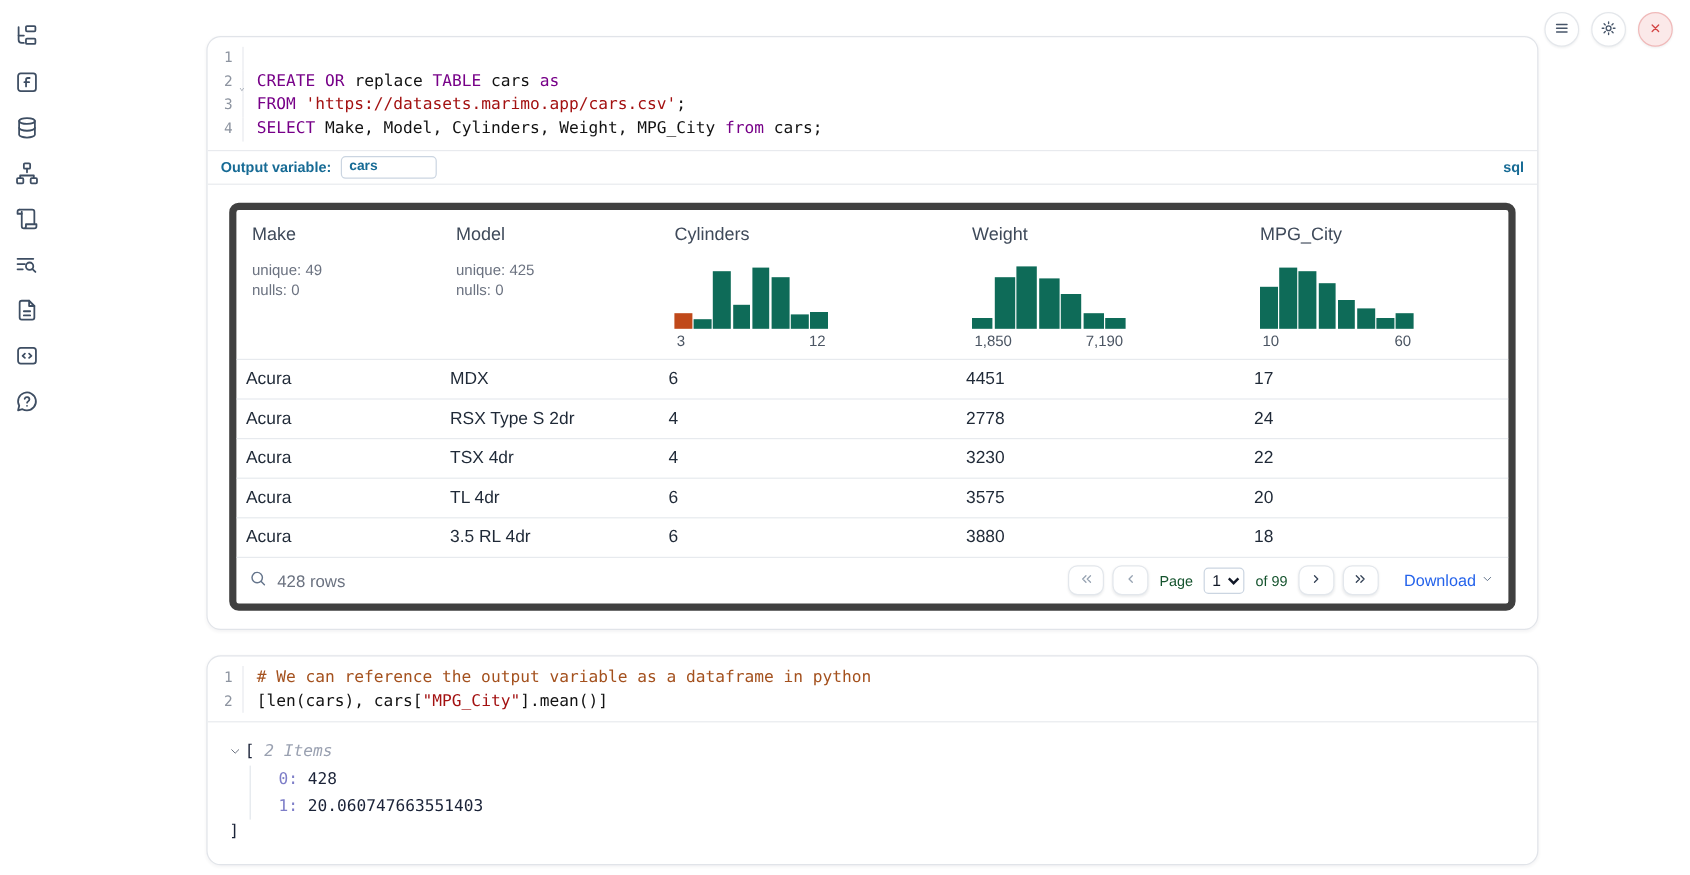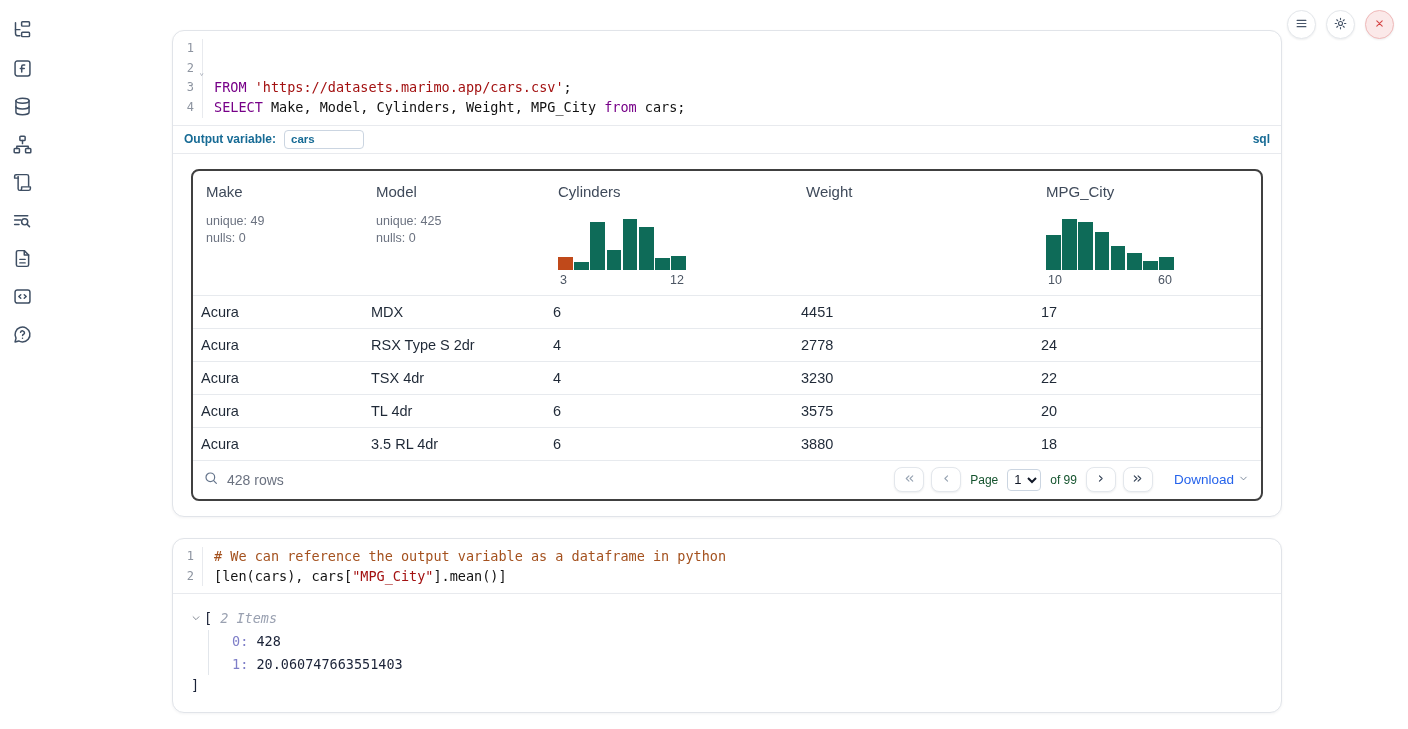--- a/index.html
+++ b/index.html
@@ -49,21 +49,21 @@
   .outvar-label { font-size:12px; font-weight:bold; color:#176B95; margin-right:8px; }
   .outvar-input { width:80px; height:19px; border:1px solid #CBD5E1; border-radius:4px;
                   padding:0 6px; font-size:11.5px; font-weight:bold; color:#176B95;
                   font-family:"Liberation Sans", sans-serif; }
   .lang-badge { margin-left:auto; font-size:12px; font-weight:bold; color:#176B95; cursor:pointer; }
 
   
   .cell-output { padding:15px 18px; }
 
   
-  .data-table-card { border:2px solid #404040; border-radius:8px; overflow:hidden; }
+  .data-table-card { border:6px solid #404040; border-radius:8px; overflow:hidden; }
   .tgrid { display:grid; grid-template-columns:170px 182px 248px 240px 1fr; }
   .thead { min-height:124px; }
   .th { padding:12px 8px 8px 13px; display:flex; flex-direction:column; cursor:pointer; }
   .th-name { font-size:15px; color:#3F4A5A; }
   .th-stats { margin-top:13px; font-size:12.5px; color:#6B7280; line-height:17px; }
   .hist-wrap { margin-top:auto; width:128px; }
   .hist { display:flex; align-items:flex-end; gap:1.5px; height:53px; }
   .hist .bar { flex:1; background:#0E6B58; }
   .hist .bar.hot { background:#C0491A; }
   .hist-axis { display:flex; justify-content:space-between; font-size:12.5px;
@@ -201,20 +201,21 @@
 
 <main class="notebook">
 
   <section class="cell-card card-sql">
     <div class="editor" id="sql-editor">
         <div class="cm-line">
           <div class="cm-gutter">1</div>
         </div>
         <div class="cm-line">
           <div class="cm-gutter">2<span class="fold">⌄</span></div>
+          <div class="cm-content"><span class="tok-kw">CREATE</span><span class="tok-pl"> </span><span class="tok-kw">OR</span><span class="tok-pl"> replace </span><span class="tok-kw">TABLE</span><span class="tok-pl"> cars </span><span class="tok-kw">as</span></div>
         </div>
         <div class="cm-line">
           <div class="cm-gutter">3</div>
           <div class="cm-content"><span class="tok-kw">FROM</span><span class="tok-pl"> </span><span class="tok-str">'https://datasets.marimo.app/cars.csv'</span><span class="tok-pl">;</span></div>
         </div>
         <div class="cm-line">
           <div class="cm-gutter">4</div>
           <div class="cm-content"><span class="tok-kw">SELECT</span><span class="tok-pl"> Make, Model, Cylinders, Weight, MPG_City </span><span class="tok-kw">from</span><span class="tok-pl"> cars;</span></div>
         </div>
       </div>
@@ -256,20 +257,35 @@
                   <div class="bar" style="height: 14px;"></div>
                 </div>
                 <div class="hist-axis">
                   <span>3</span>
                   <span>12</span>
                 </div>
               </div>
             </div>
             <div class="th">
               <div class="th-name">Weight</div>
+              <div class="hist-wrap">
+                <div class="hist">
+                  <div class="bar" style="height: 9px;"></div>
+                  <div class="bar" style="height: 43px;"></div>
+                  <div class="bar" style="height: 52px;"></div>
+                  <div class="bar" style="height: 42px;"></div>
+                  <div class="bar" style="height: 29px;"></div>
+                  <div class="bar" style="height: 13px;"></div>
+                  <div class="bar" style="height: 9px;"></div>
+                </div>
+                <div class="hist-axis">
+                  <span>1,850</span>
+                  <span>7,190</span>
+                </div>
+              </div>
             </div>
             <div class="th">
               <div class="th-name">MPG_City</div>
               <div class="hist-wrap">
                 <div class="hist">
                   <div class="bar" style="height: 35px;"></div>
                   <div class="bar" style="height: 51px;"></div>
                   <div class="bar" style="height: 48px;"></div>
                   <div class="bar" style="height: 38px;"></div>
                   <div class="bar" style="height: 24px;"></div>

